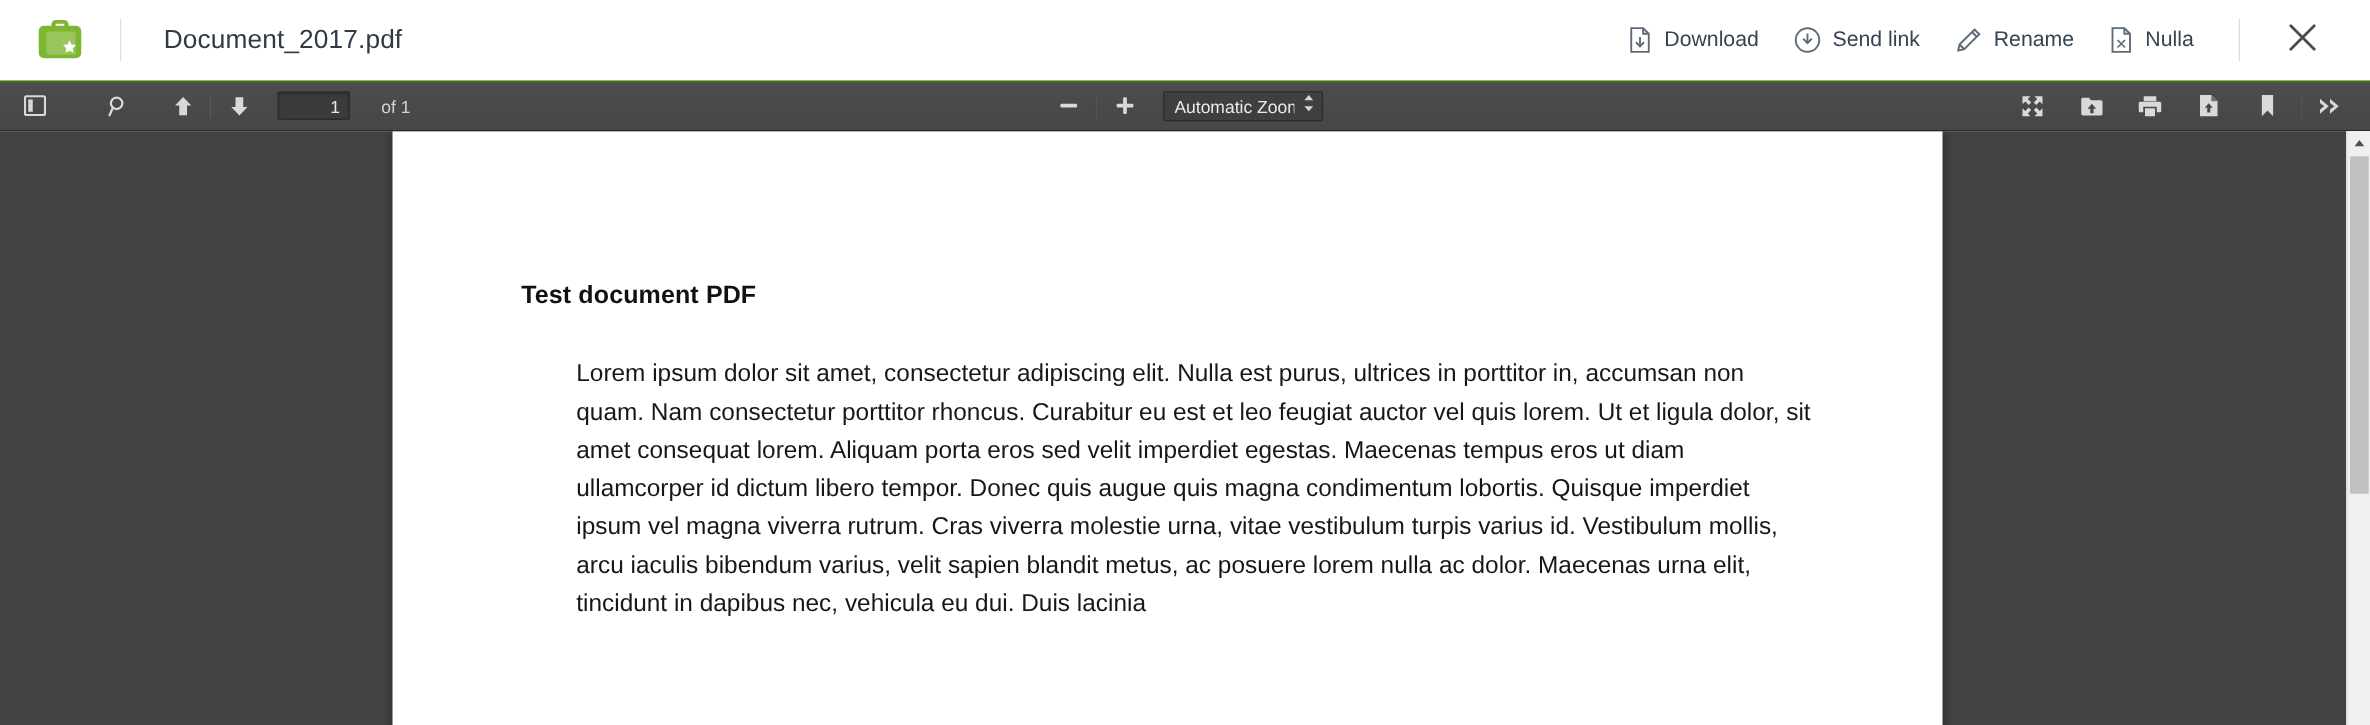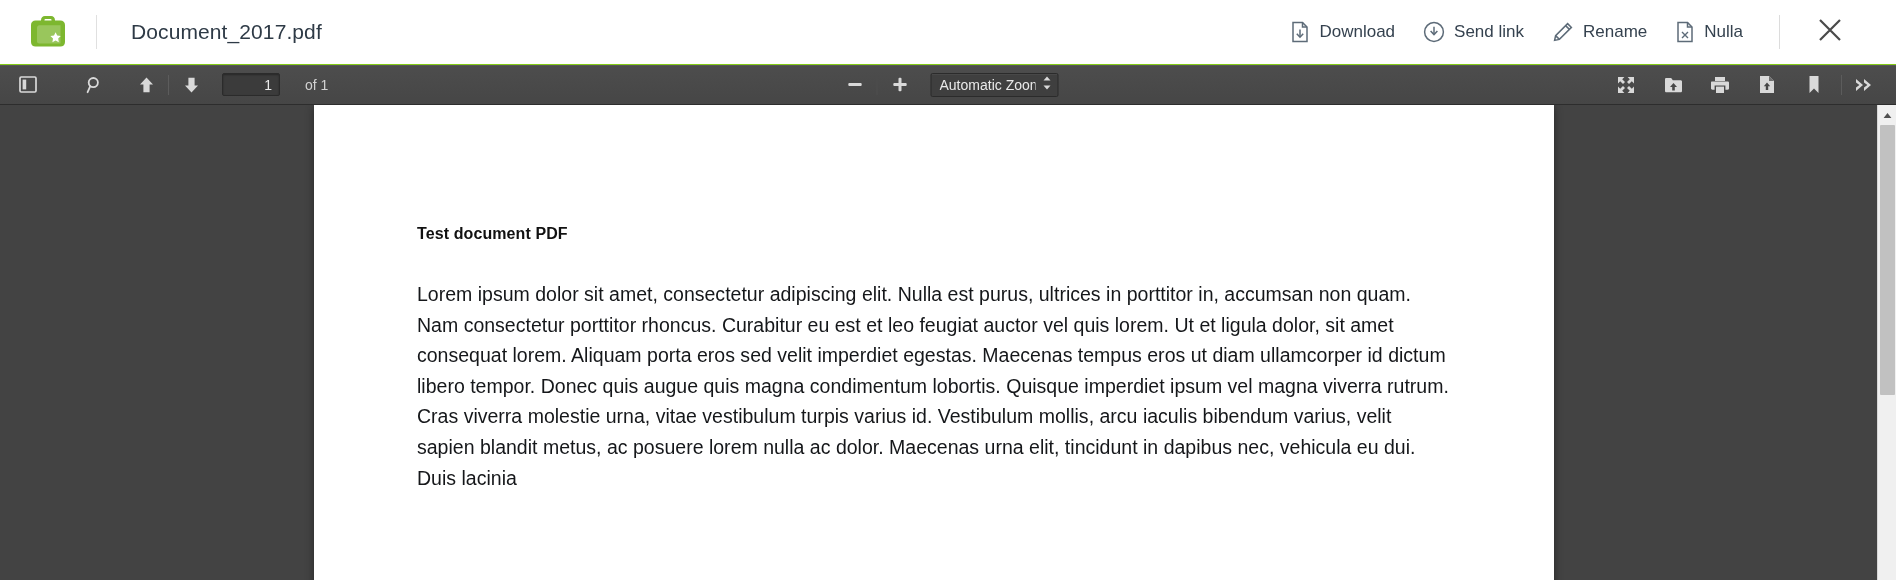--- a/index.html
+++ b/index.html
@@ -18,21 +18,21 @@
   }
   #logo-wrap{ width:96px; display:flex; align-items:center; justify-content:center; }
   #logo-icon{ width:42px; height:42px; display:block; }
   #header-divider{ width:1px; height:34px; background:#e0e0e0; }
   #doc-title{
     margin-left:34px; font-size:21px; color:#2e3a46; letter-spacing:.1px;
     white-space:nowrap; font-weight:400;
   }
   #header-actions{
     margin-left:auto; display:flex; align-items:center; height:100%;
-    padding-right:16px;
+    padding-right:4px;
   }
   .hdr-action{
     display:flex; align-items:center; gap:9px;
     padding:0 14px; height:100%; cursor:pointer;
     color:#35424f; font-size:17px; white-space:nowrap;
   }
   .hdr-action svg{ display:block; }
   #close-divider{ width:1px; height:34px; background:#dcdcdc; margin:0 18px 0 22px;}
   #close-btn{
     width:64px; height:100%; display:flex; align-items:center; justify-content:center;
@@ -92,26 +92,26 @@
     background:#434343;
     overflow:hidden;
   }
   #pdf-page{
     position:absolute; left:314px; top:0px; width:1240px; height:560px;
     background:#ffffff;
     box-shadow:0 2px 8px rgba(0,0,0,.45);
   }
   #pdf-content{ padding:120px 103px 0 103px; }
   #pdf-heading{
-    font-size:16px; font-weight:bold; color:#111111;
+    font-size:20px; font-weight:bold; color:#111111;
     margin-bottom:36px; letter-spacing:.1px;
   }
   #pdf-body{
     font-size:19.5px; color:#15171a; line-height:30.6px;
-    text-align:left; letter-spacing:.01px;
+    text-align:left; letter-spacing:.01px;margin-left:44px;
   }
 
   
   #vscroll{
     position:absolute; right:0; top:105px; width:19px; height:475px;
     background:#f0f0f0; border-left:1px solid #d7d7d7;
   }
   #vscroll-up{
     width:19px; height:18px; background:#f0f0f0;
     display:flex; align-items:center; justify-content:center; cursor:pointer;

